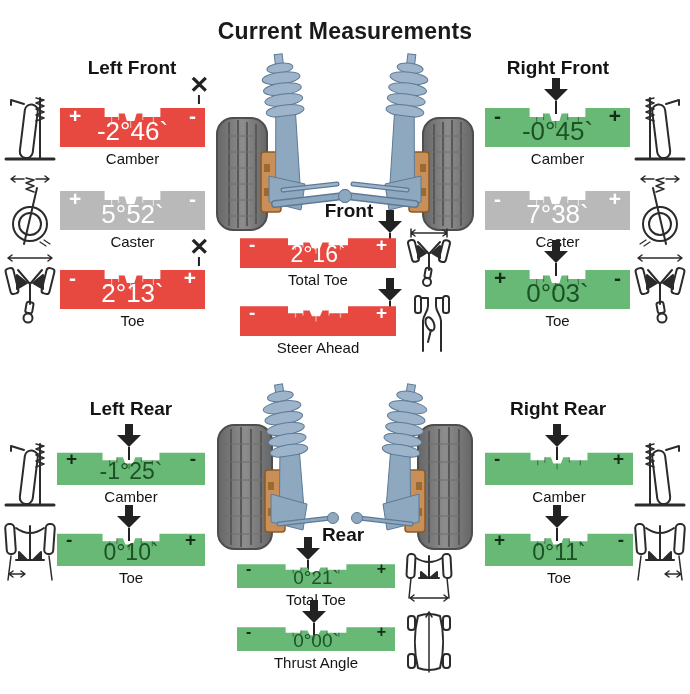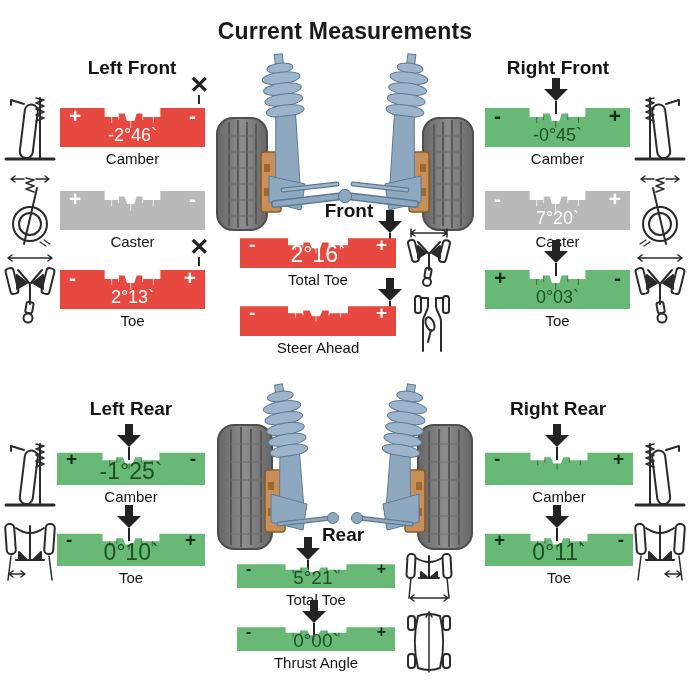--- a/index.html
+++ b/index.html
@@ -21,21 +21,21 @@
   .ok  .tick{stroke:rgba(0,0,0,.35);}
   .sign{position:absolute;font-weight:700;line-height:1;}
   .sl{left:9px;} .sr{right:9px;}
   .bad .sign,.na .sign{color:#fff;}
   .ok  .sign{color:#142d18;}
   .value{position:absolute;left:0;right:0;text-align:center;line-height:1;font-weight:400;}
   .bad .value,.na .value{color:#fff;}
   .ok  .value{color:#1d5126;}
   .caption{position:absolute;left:0;right:0;top:100%;margin-top:3px;text-align:center;
            font-size:15px;color:#141414;white-space:nowrap;}
-  .sz-l .value{font-size:18px;bottom:3px;}
+  .sz-l .value{font-size:26px;bottom:3px;}
   .sz-l .sign{font-size:21px;top:4px;}
   .sz-m .value{font-size:23px;bottom:2px;margin-top:28px;}
   .sz-m .sign{font-size:19px;top:2px;}
   .sz-s .value{font-size:19px;bottom:1px;}
   .sz-s .sign{font-size:16px;top:1px;}
   
   .marker{position:absolute;bottom:100%;transform:translateX(-50%);}
   .marker.arrow{margin-bottom:-13px;}
   .marker.arrow svg{display:block;}
   .marker.xmark{margin-bottom:-3px;text-align:center;color:#222;}
@@ -144,20 +144,21 @@
         <g stroke-width="1.3" fill="none">
           <line class="tick" x1="55.5" y1="16" x2="55.5" y2="22"></line>
           <line class="tick" x1="63" y1="12.5" x2="63" y2="19"></line>
           <line class="tick" x1="76" y1="20" x2="76" y2="27"></line>
           <line class="tick" x1="89" y1="12.5" x2="89" y2="19"></line>
           <line class="tick" x1="100.5" y1="16" x2="100.5" y2="22"></line>
         </g>
       </svg>
       <span class="sign sl">+</span>
       <span class="sign sr">-</span>
+      <span class="value">5°52`</span>
       <div class="caption">Caster</div>
     </div>
     <div class="gauge bad sz-l" style="left: 60px; top: 263px; width: 145px; height: 46px;">
 
       <div class="marker xmark" style="left: 96%;">
         <span class="xchar">✕</span>
         <i class="needle"></i>
       </div>
       <svg class="bar" viewBox="0 0 156 46" preserveAspectRatio="none">
         <path class="shape" d="M0,7 H48 V16 H63 V12.5 H69.5 L72,20 H80 L82.5,12.5 H89 V16 H108 V7 H156 V46 H0 Z"></path>
@@ -206,21 +207,21 @@
         <g stroke-width="1.3" fill="none">
           <line class="tick" x1="55.5" y1="16" x2="55.5" y2="22"></line>
           <line class="tick" x1="63" y1="12.5" x2="63" y2="19"></line>
           <line class="tick" x1="76" y1="20" x2="76" y2="27"></line>
           <line class="tick" x1="89" y1="12.5" x2="89" y2="19"></line>
           <line class="tick" x1="100.5" y1="16" x2="100.5" y2="22"></line>
         </g>
       </svg>
       <span class="sign sl">-</span>
       <span class="sign sr">+</span>
-      <span class="value">7°20`</span>
+      <span class="value">7°38`</span>
       <div class="caption">Caster</div>
     </div>
     <div class="gauge ok sz-l" style="left: 485px; top: 263px; width: 145px; height: 46px;">
       <div class="marker arrow" style="left: 48.7%;">
         <svg width="26" height="36" viewBox="0 0 26 36">
           <rect x="9" y="0" width="8" height="11" fill="#222"></rect>
           <polygon points="1,11 25,11 13,23" fill="#222"></polygon>
           <rect x="12" y="23" width="2" height="13" fill="#222"></rect>
         </svg>
       </div>
@@ -400,21 +401,21 @@
         <g stroke-width="1.3" fill="none">
           <line class="tick" x1="55.5" y1="16" x2="55.5" y2="22"></line>
           <line class="tick" x1="63" y1="12.5" x2="63" y2="19"></line>
           <line class="tick" x1="76" y1="20" x2="76" y2="27"></line>
           <line class="tick" x1="89" y1="12.5" x2="89" y2="19"></line>
           <line class="tick" x1="100.5" y1="16" x2="100.5" y2="22"></line>
         </g>
       </svg>
       <span class="sign sl">-</span>
       <span class="sign sr">+</span>
-      <span class="value">5°21`</span>
+      <span class="value">0°21`</span>
       <div class="caption">Total Toe</div>
     </div>
     <div class="gauge ok sz-s" style="left: 237px; top: 623px; width: 158px; height: 28px;">
       <div class="marker arrow" style="left: 48.7%;">
         <svg width="26" height="36" viewBox="0 0 26 36">
           <rect x="9" y="0" width="8" height="11" fill="#222"></rect>
           <polygon points="1,11 25,11 13,23" fill="#222"></polygon>
           <rect x="12" y="23" width="2" height="13" fill="#222"></rect>
         </svg>
       </div>

